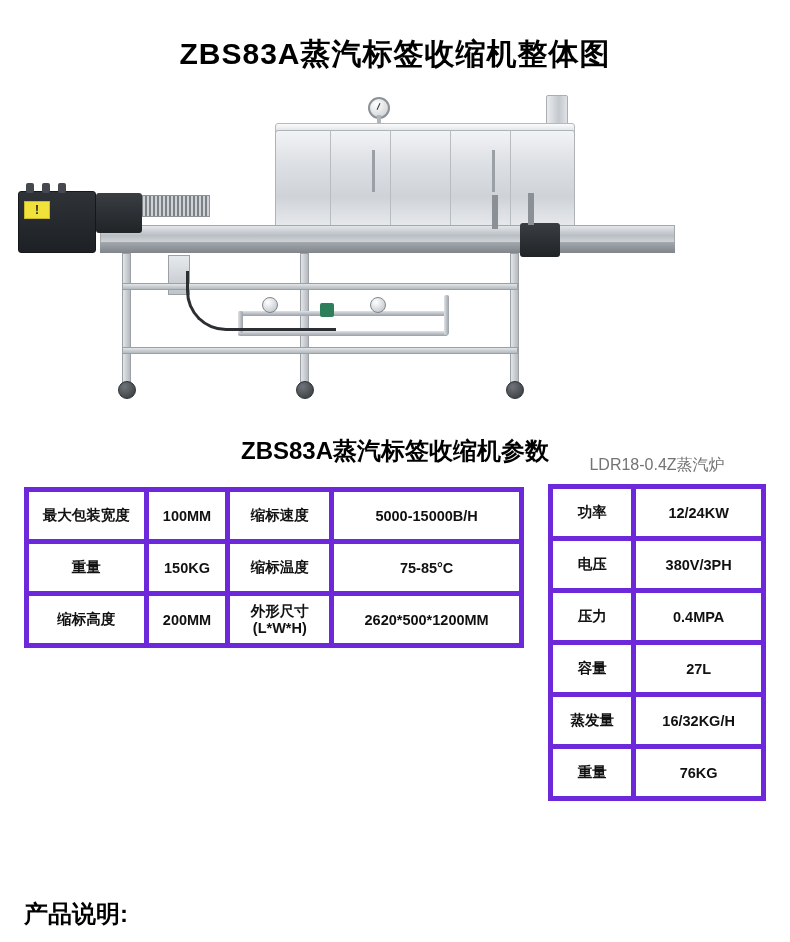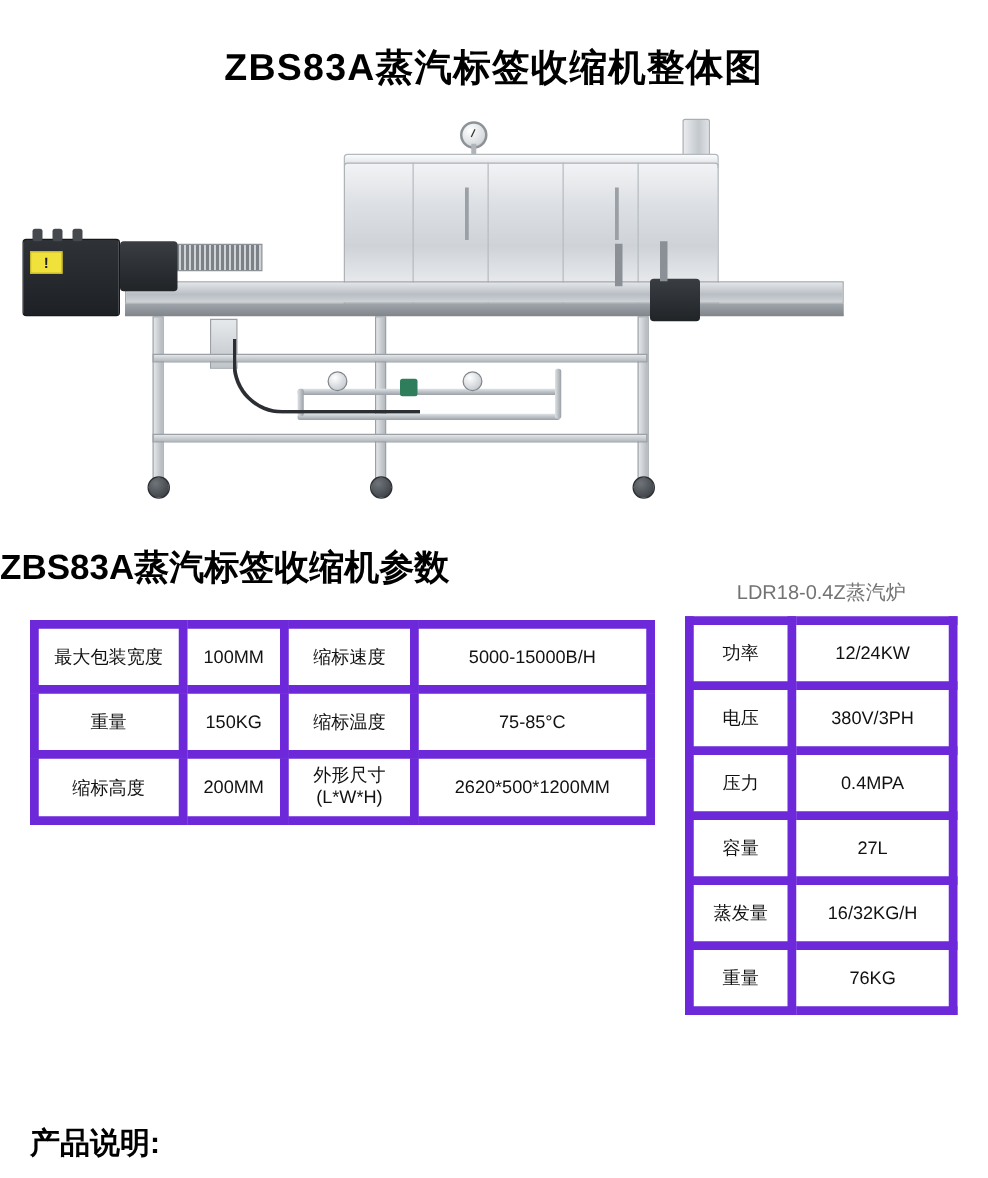--- a/index.html
+++ b/index.html
@@ -223,43 +223,44 @@
     position: absolute;
     left: 186px; top: 176px;
     width: 150px; height: 60px;
     border-left: 3px solid #2b2f33;
     border-bottom: 3px solid #2b2f33;
     border-radius: 0 0 0 40px;
   }
 
   
   .params-title {
-    text-align: left;
-    font-size: 28px;
+    text-align: center;
+    font-size: 24px;
     font-weight: bold;
     margin-top: 10px;
     color: #000;
   }
   .tables-row {
     position: relative;
     margin-top: 16px;
     padding: 0 24px;
     display: flex;
     align-items: flex-start;
     justify-content: space-between;
   }
   table {
     border-collapse: collapse;
     font-size: 14.5px;
   }
   table td {
-    border: 7px solid #6d28d9;
+    border: 5px solid #6d28d9;
     text-align: center;
     padding: 6px 0;
     color: #111;
+    font-weight: bold;
   }
   .main-table { width: 500px; }
   .main-table td:nth-child(1) { width: 120px; }
   .main-table td:nth-child(2) { width: 82px; }
   .main-table td:nth-child(3) { width: 104px; }
   .main-table td:nth-child(4) { width: 190px; }
   .main-table tr { height: 52px; }
 
   .side-col {
     width: 218px;

